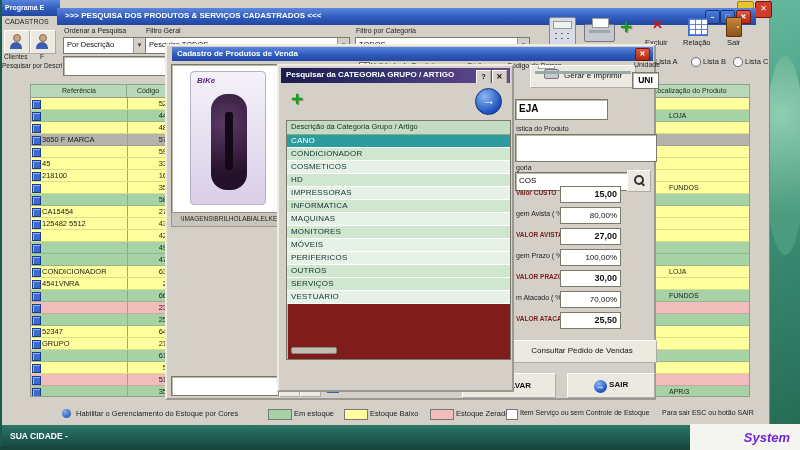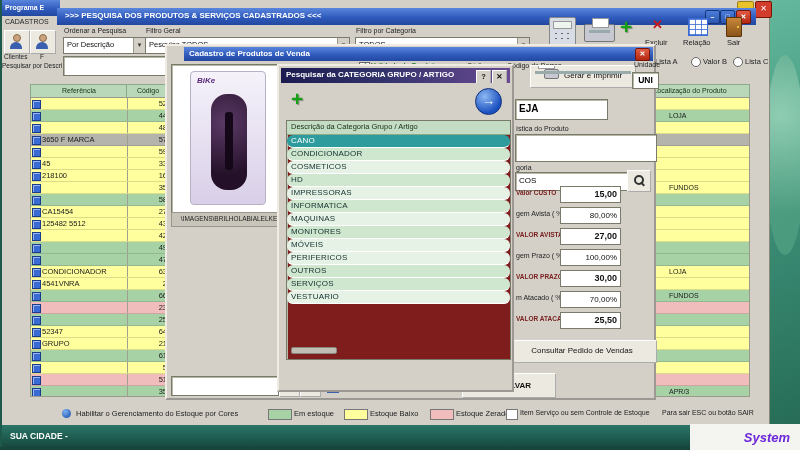--- a/index.html
+++ b/index.html
@@ -44,21 +44,21 @@
   .trow{position:relative;height:11px;line-height:11px;border-bottom:1px solid rgba(60,60,40,.18);
     font-size:7.5px;color:#1a1a1a;overflow:hidden;}
   .c-yellow{background:#ffff9e;} .c-green{background:#a6d2a6;} .c-pink{background:#f0bcbc;} .c-gray{background:#b4b4ac;}
   .ricon{position:absolute;left:1px;top:2px;width:7px;height:7px;background:#3a6ad4;border:1px solid #1a3a8a;
     box-shadow:inset 1px 1px 0 #9ab4ee;}
   .ref{position:absolute;left:11px;top:0;right:44px;white-space:nowrap;overflow:hidden;}
   .code{position:absolute;left:96px;right:0;top:0;border-left:1px solid #a0a090;text-align:right;padding-right:2px;}
   .loc{position:absolute;left:38px;top:0;right:0;white-space:nowrap;font-size:7px;}
   
   .cat-item{height:12px;line-height:12px;padding-left:4px;font-size:8px;color:#12302e;
-    background:#e6f2e6;border-bottom:1px solid #fff;letter-spacing:.2px;border-radius:6px;}
+    background:#e6f2e6;border-bottom:1px solid #fff;letter-spacing:.2px;}
   .cat-item.alt{background:#cfe6cf;}
   .cat-item.sel{background:#2e9c9c;color:#fff;}
   
   .pfield{position:absolute;left:0;width:100%;height:17px;}
   .plabel{position:absolute;left:74px;top:3px;font-size:7px;color:#222;white-space:nowrap;}
   .pfield.strong .plabel{font-size:6.5px;font-weight:bold;color:#7a2020;}
   .pval{position:absolute;left:118px;top:0;width:56px;height:15px;background:#fff;border:1px solid #7a7a6a;
     text-align:right;padding-right:3px;font-size:8px;line-height:15px;color:#111;}
   .pfield.strong .pval{font-size:9px;font-weight:bold;}
   
@@ -143,21 +143,21 @@
 <span class="xico" style="left:652px;top:18px;">✕</span>
 <span class="lbl" style="left:645px;top:38px;font-size:7.5px;">Excluir</span>
 <span class="sheet" style="left:688px;top:18px;"></span>
 <span class="lbl" style="left:683px;top:38px;font-size:7.5px;">Relação</span>
 <span class="door" style="left:726px;top:17px;"></span>
 <span class="lbl" style="left:727px;top:38px;font-size:7.5px;">Sair</span>
 
 <span class="radio on" style="left:643px;top:57px;"></span>
 <span class="lbl" style="left:655px;top:57px;font-size:7.5px;">Lista A</span>
 <span class="radio" style="left:691px;top:57px;"></span>
-<span class="lbl" style="left:703px;top:57px;font-size:7.5px;">Valor B</span>
+<span class="lbl" style="left:703px;top:57px;font-size:7.5px;">Lista B</span>
 <span class="radio" style="left:733px;top:57px;"></span>
 <span class="lbl" style="left:745px;top:57px;font-size:7.5px;">Lista C</span>
 
 <div class="abs raised" style="left:4px;top:30px;width:24px;height:22px;">
   <span class="person" style="margin:2px 0 0 3px;"></span>
 </div>
 <div class="abs raised" style="left:30px;top:30px;width:24px;height:22px;">
   <span class="person" style="margin:2px 0 0 3px;"></span>
 </div>
 <span class="lbl" style="left:4px;top:53px;font-size:6.5px;">Clientes</span>
@@ -394,21 +394,21 @@
 <span class="lbl" style="left:662px;top:409px;font-size:7px;">Para sair ESC ou botão SAIR</span>
 
 <div class="abs" style="left:2px;top:425px;width:688px;height:22px;background:linear-gradient(#2a7668,#17493f);color:#fff;font-size:8.5px;font-weight:bold;line-height:22px;padding-left:8px;">
   <span>SUA CIDADE -</span>
 </div>
 <div class="abs" style="left:690px;top:424px;width:110px;height:26px;background:#f4f4f0;text-align:right;line-height:26px;padding-right:10px;box-sizing:border-box;">
   <span style="color:#6d28d9;font-weight:bold;font-style:italic;font-size:13px;">System</span>
 </div>
 
 <div class="abs" style="left:165px;top:44px;width:491px;height:356px;background:#d4d0c8;border:2px outset #f0ece4;box-sizing:border-box;z-index:10;">
-  <div class="tbar-blue" style="position:absolute;left:17px;top:1px;right:1px;height:14px;font-size:8px;line-height:13px;padding-left:5px;">
+  <div class="tbar-blue" style="position:absolute;left:5px;top:1px;right:1px;height:14px;font-size:8px;line-height:13px;padding-left:5px;">
     <span>Cadastro de Produtos de Venda</span>
     <span class="capbtn red" style="right:3px;top:1px;height:11px;line-height:10px;">✕</span>
   </div>
 
   <div class="abs inset" style="left:4px;top:18px;width:114px;height:148px;">
     <div class="abs" style="left:18px;top:6px;width:74px;height:132px;background:linear-gradient(#f5f2fa,#d9cfe8);border:1px solid #b8b0c4;border-radius:4px;">
       <span style="position:absolute;left:6px;top:4px;color:#5a2a7a;font-size:8px;font-weight:bold;font-style:italic;">BiKe</span>
       <div class="abs" style="left:20px;top:22px;width:36px;height:96px;border-radius:16px;background:radial-gradient(circle at 40% 30%,#5a3a66,#241028 75%);"></div>
       <div class="abs" style="left:34px;top:40px;width:8px;height:58px;border-radius:3px;background:#140818;"></div>
     </div>
@@ -486,20 +486,24 @@
     <span class="imgbtn-pic" style="margin-top:3px;"></span>
   </div>
   <div class="btn" style="left:133px;top:329px;width:19px;height:20px;">
     <span class="mag" style="margin-top:3px;"></span>
   </div>
   <span class="person" style="position:absolute;left:158px;top:331px;"></span>
   <span class="lbl" style="left:178px;top:336px;font-size:8px;">Relacionar Fornecedor</span>
   <div class="btn" style="left:295px;top:327px;width:92px;height:23px;line-height:21px;font-weight:bold;">
     <span class="check">✓</span>
     <span>SALVAR</span>
+  </div>
+  <div class="btn" style="left:400px;top:327px;width:86px;height:23px;line-height:21px;font-weight:bold;">
+    <span class="sair-ball">→</span>
+    <span>SAIR</span>
   </div>
 </div>
 
 <div class="abs" style="left:277px;top:64px;width:237px;height:328px;background:#d4d0c8;border:2px outset #f0ece4;box-sizing:border-box;z-index:20;">
   <div class="tbar-dark" style="position:absolute;left:2px;top:2px;right:2px;height:15px;font-size:8px;line-height:14px;padding-left:5px;">
     <span>Pesquisar da CATEGORIA GRUPO / ARTIGO</span>
     <span class="dlgbtn" style="right:19px;">?</span>
     <span class="dlgbtn" style="right:3px;">✕</span>
   </div>
   <span class="plus-ico" style="left:12px;top:23px;">+</span>

